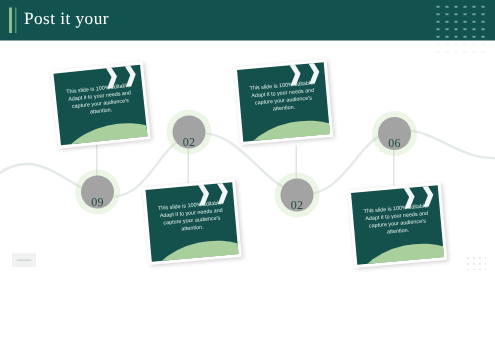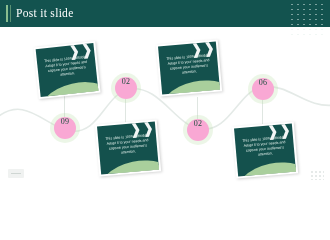--- a/index.html
+++ b/index.html
@@ -40,22 +40,22 @@
     background-image:radial-gradient(#eef5f3 0.9px, transparent 1px);
     background-size:6px 5px;opacity:.8;
   }
 
   
   #curve{position:absolute;left:0;top:27px;width:330px;height:159px;}
 
   
   .num-circle{
     position:absolute;width:22px;height:22px;border-radius:50%;
-    background:#f9a8d4;
-    display:flex;align-items:flex-start;justify-content:center;
+    background:#a3a3a3;
+    display:flex;align-items:flex-end;justify-content:center;
     box-shadow:0 0 0 4px rgba(185,221,170,.28);
   }
   .num-circle span{
     font-family:"Liberation Serif",serif;
     font-size:8px;color:#1d4d3e;letter-spacing:.2px;
   }
 
   
   .note{
     position:absolute;width:58px;height:48px;
@@ -106,21 +106,21 @@
   }
 </style>
 </head>
 <body>
 
 <div id="slide">
 
   <div id="header">
     <div id="header-accent"></div>
     <div id="header-accent2"></div>
-    <div id="page-title">Post it slide</div>
+    <div id="page-title">Post it your</div>
     <div id="header-dots"></div>
   </div>
   <div id="header-dots-below"></div>
 
   <svg id="curve" viewBox="0 0 330 159" preserveAspectRatio="none">
     <path d="M -5 92 C 25 66, 45 100, 70 104 C 100 108, 105 66, 130 62
              C 160 58, 175 98, 200 102 C 230 106, 238 64, 262 60
              C 290 56, 305 82, 335 78" fill="none" stroke="#e4eae7" stroke-width="1.6"></path>
   </svg>
 

